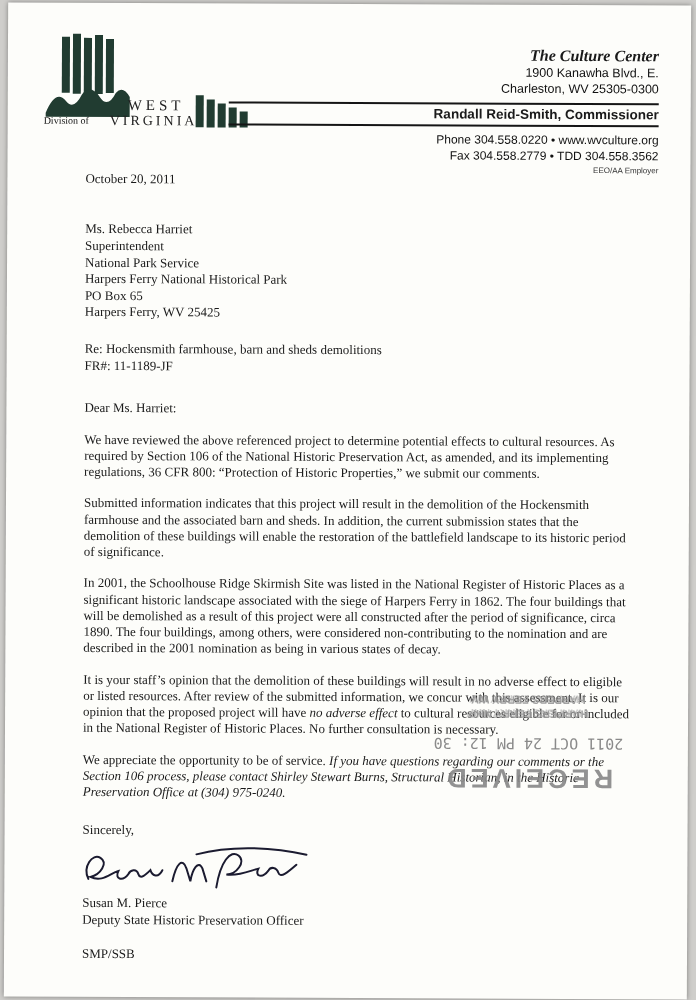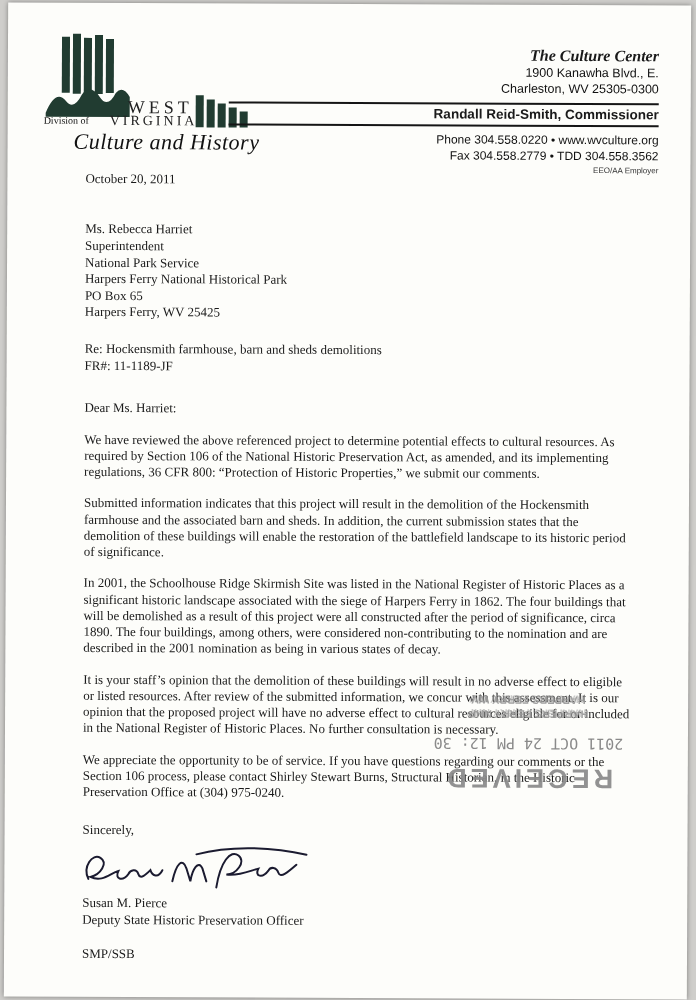--- a/index.html
+++ b/index.html
@@ -14,21 +14,21 @@
     background:#fdfdfa;
     transform:rotate(0.25deg);
     box-shadow:0 0 5px rgba(0,0,0,.4);
   }
   
   .header{position:relative;height:168px;}
   .logo-area{position:absolute;left:36px;top:28px;width:230px;height:132px;}
   .logo-svg{position:absolute;left:0;top:0;}
   .word-west{
     position:absolute;left:84px;top:66px;
-    font-family:"Liberation Serif",serif;font-size:18px;letter-spacing:4px;color:#222;
+    font-family:"Liberation Serif",serif;font-size:15px;letter-spacing:4px;color:#222;
   }
   .word-virginia{
     position:absolute;left:66px;top:82px;
     font-family:"Liberation Serif",serif;font-size:14px;letter-spacing:3px;color:#222;
   }
   .division-of{
     position:absolute;left:0px;top:84px;
     font-size:10px;font-family:"Liberation Serif",serif;color:#111;
   }
   .org-name{
@@ -48,21 +48,21 @@
   }
   .phonefax{margin-top:5px;font-size:12px;line-height:1.35;color:#111;}
   .eeo{margin-top:2px;font-size:8px;color:#333;}
   
   .letter{padding:0 54px 0 78px;font-size:13px;line-height:1.25;}
   .date-line{margin:0 0 34px 0;}
   .recipient div{line-height:1.28;}
   .re-block{margin-top:20px;line-height:1.28;}
   .salutation{margin-top:26px;}
   .para{margin-top:15px;text-align:left;}
-  .italic{}
+  .italic{font-style:italic;}
   .closing{margin-top:22px;}
   .signature{margin:2px 0 0 -4px;height:58px;}
   .signer-name{margin-top:-4px;}
   .signer-title{margin-top:1px;}
   .initials{margin-top:18px;}
   
   .stamp{
     position:absolute;top:688px;right:52px;width:215px;
     transform:rotate(180deg);
     text-align:center;color:#8f8f8f;
@@ -103,21 +103,20 @@
           <rect x="152" y="64" width="8" height="32"></rect>
           <rect x="163" y="68" width="8" height="28"></rect>
           <rect x="174" y="72" width="8" height="24"></rect>
           <rect x="185" y="76" width="8" height="20"></rect>
           <rect x="196" y="80" width="8" height="16"></rect>
         </g>
       </svg>
       <div class="word-west">WEST</div>
       <div class="word-virginia">VIRGINIA</div>
       <div class="division-of">Division of</div>
-      <div class="org-name">Culture and History</div>
     </div>
 
     <div class="contact">
       <div class="center-name">The Culture Center</div>
       <div class="addr">1900 Kanawha Blvd., E.</div>
       <div class="addr">Charleston, WV 25305-0300</div>
       <div class="commissioner">Randall Reid-Smith, Commissioner</div>
       <div class="phonefax">
         <div>Phone 304.558.0220 • www.wvculture.org</div>
         <div>Fax 304.558.2779 • TDD 304.558.3562</div>

